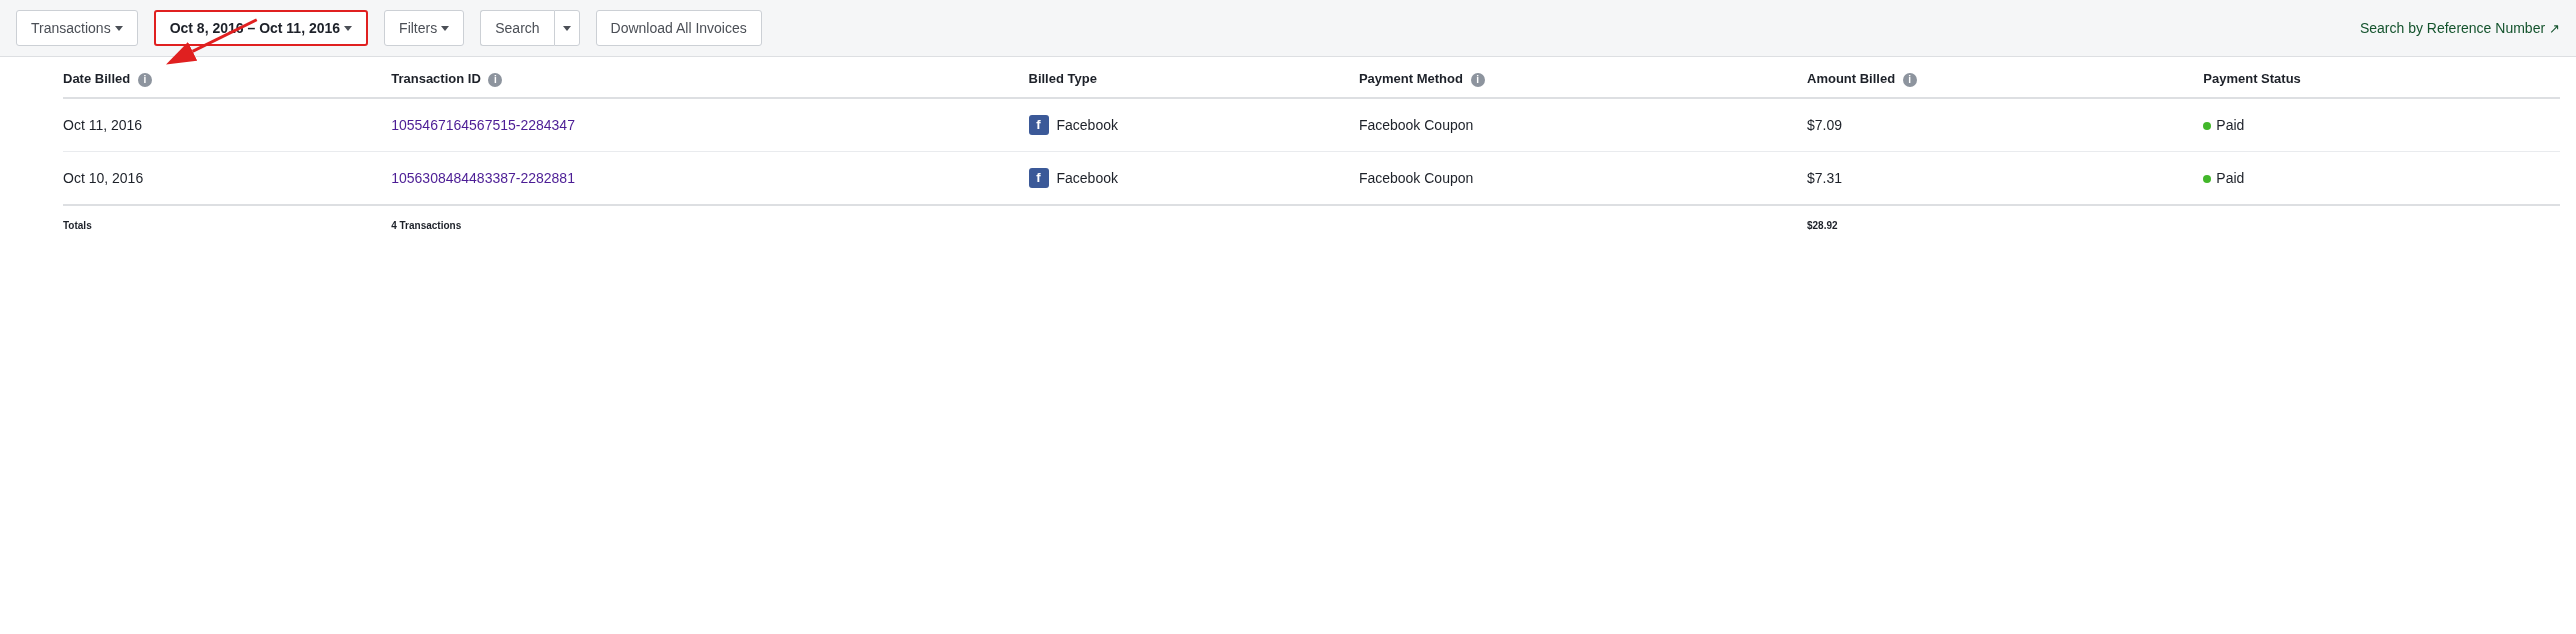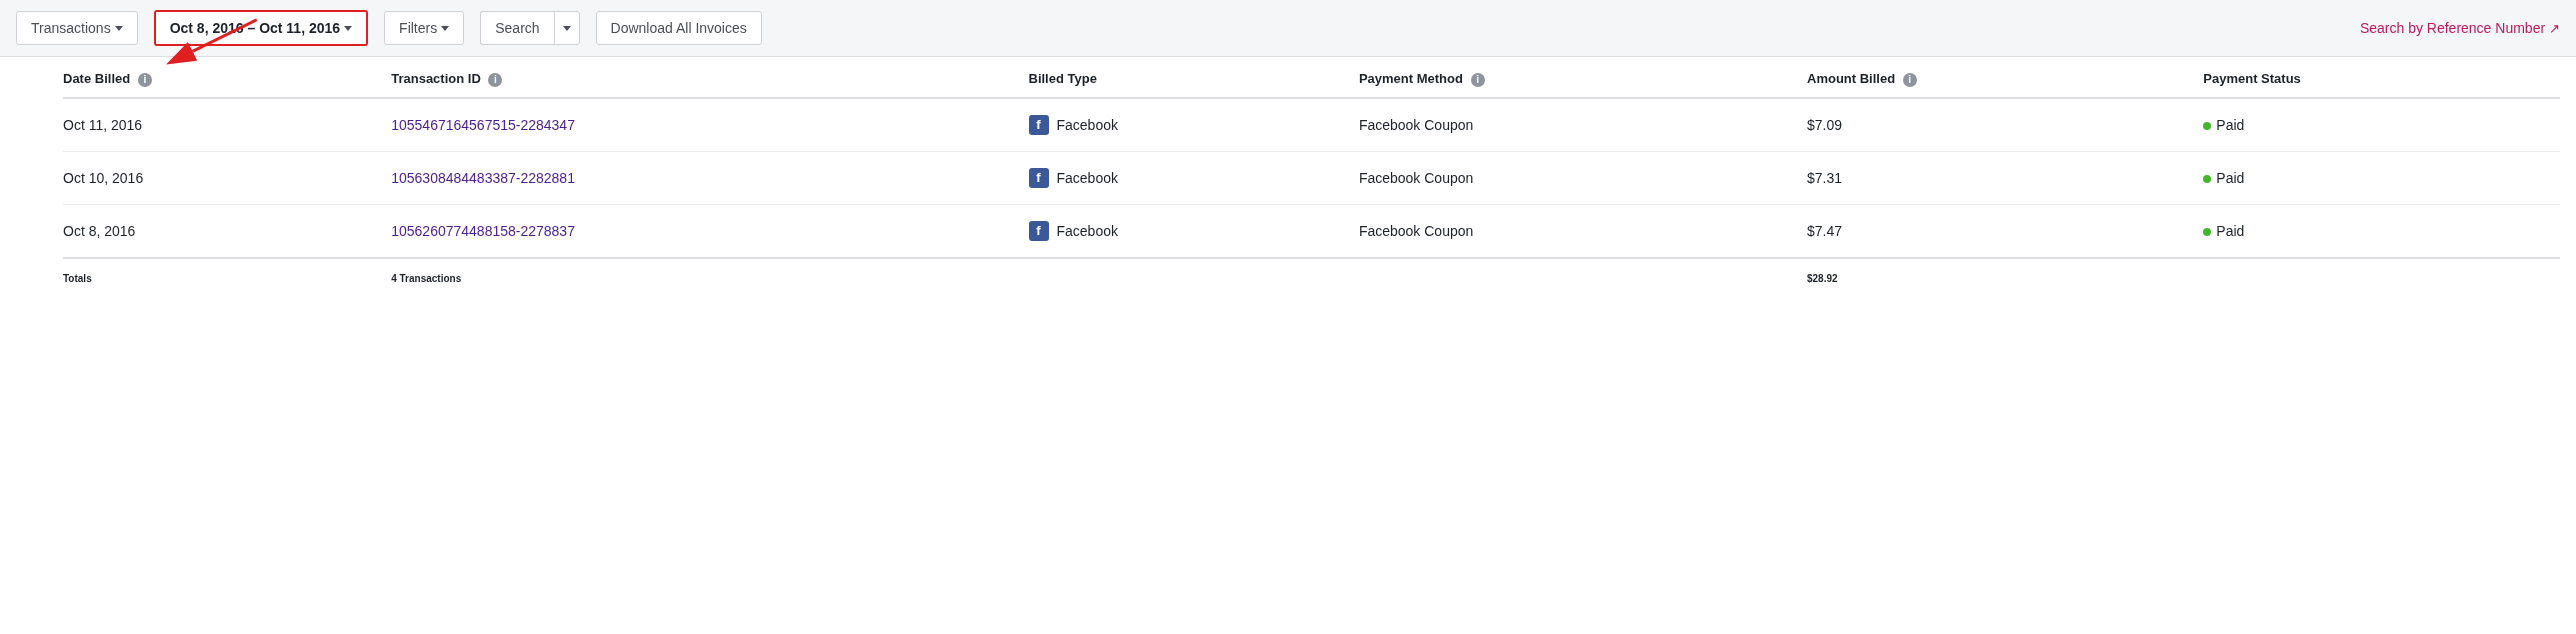--- a/index.html
+++ b/index.html
@@ -12,21 +12,20 @@
     .toolbar {
       display: flex;
       align-items: center;
       padding: 10px 16px;
       border-bottom: 1px solid #dddfe2;
       background: #f5f6f7;
       gap: 8px;
     }
     .toolbar-left {
       display: flex;
-      align-items: center;
       gap: 16px;
       flex: 1;
     }
     .toolbar-right {
       display: flex;
       align-items: center;
       gap: 6px;
     }
     .btn {
       display: inline-flex;
@@ -63,21 +62,21 @@
       background: #fff;
     }
     .arrow-down {
       width: 0; height: 0;
       border-left: 4px solid transparent;
       border-right: 4px solid transparent;
       border-top: 5px solid #4b4f56;
       display: inline-block;
     }
     .search-by-ref {
-      color: #be185d;
+      color: #14532d;
       cursor: pointer;
       font-size: 14px;
       display: flex;
       align-items: center;
       gap: 4px;
       text-decoration: none;
       white-space: nowrap;
     }
 
     .table-container {
@@ -278,33 +277,20 @@
           <td>
             <div class="product-cell">
               <div class="fb-icon">f</div>
               <span>Facebook</span>
             </div>
           </td>
           <td>Facebook Coupon</td>
           <td>$7.31</td>
           <td><span class="status-dot"></span><span>Paid</span></td>
         </tr>
-        <tr>
-          <td>Oct 8, 2016</td>
-          <td><a class="link-blue">1056260774488158-2278837</a></td>
-          <td>
-            <div class="product-cell">
-              <div class="fb-icon">f</div>
-              <span>Facebook</span>
-            </div>
-          </td>
-          <td>Facebook Coupon</td>
-          <td>$7.47</td>
-          <td><span class="status-dot"></span><span>Paid</span></td>
-        </tr>
       </tbody>
     <tfoot>
       <tr>
         <td>Totals</td>
         <td>4 Transactions</td>
         <td></td>
         <td></td>
         <td>$28.92</td>
         <td></td>
       </tr>

